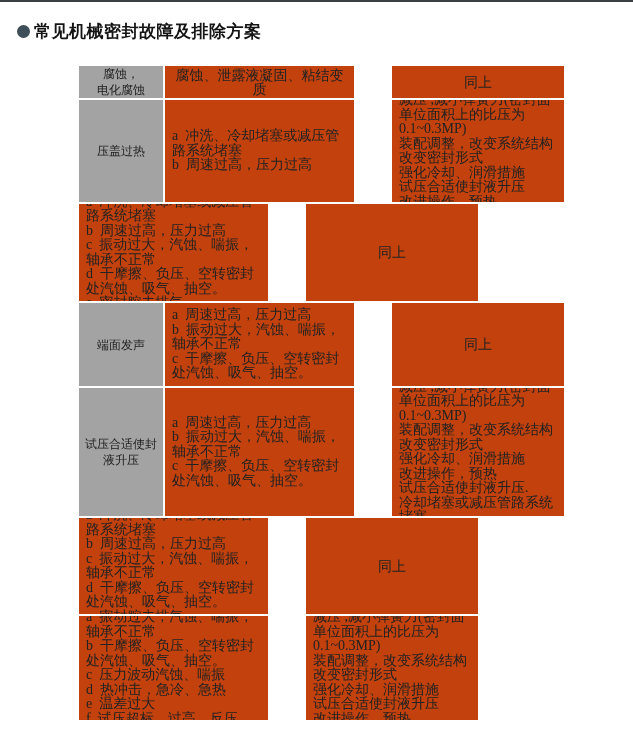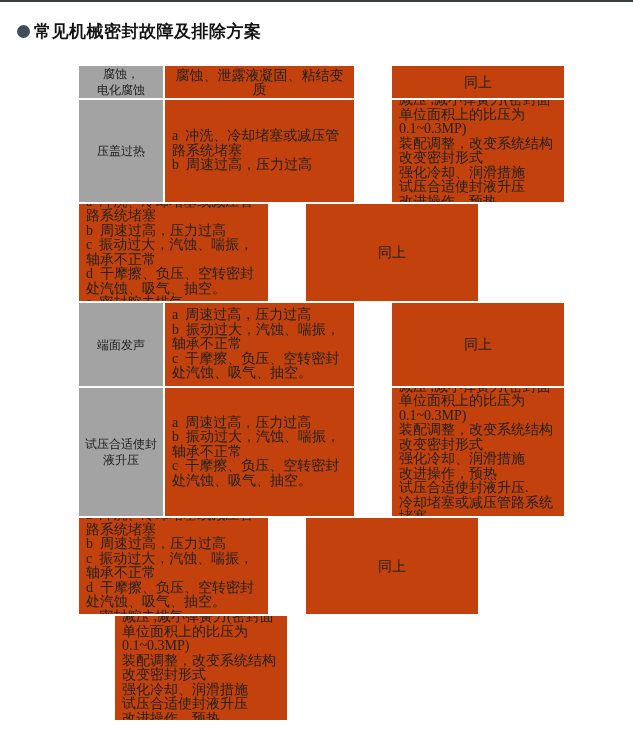--- a/index.html
+++ b/index.html
@@ -181,20 +181,28 @@
       <div class="line">c  振动过大，汽蚀、喘振，轴承不正常</div>
       <div class="line">d  干摩擦、负压、空转密封处汽蚀、吸气、抽空。</div>
       <div class="line">e  密封腔未排气</div>
     </div>
     <div class="cell c3 h6 center">
       <div class="line">同上</div>
     </div>
   </div>
 
   <div class="trow h7">
+    <div class="cell c2 h7 list">
+      <div class="line">a  振动过大，汽蚀、喘振，轴承不正常</div>
+      <div class="line">b  干摩擦、负压、空转密封处汽蚀、吸气、抽空。</div>
+      <div class="line">c  压力波动汽蚀、喘振</div>
+      <div class="line">d  热冲击，急冷、急热</div>
+      <div class="line">e  温差过大</div>
+      <div class="line">f  试压超标，过高，反压</div>
+    </div>
     <div class="cell c3 h7 list">
       <div class="line">减压 ,减小弹簧力(密封面单位面积上的比压为 0.1~0.3MP)</div>
       <div class="line">装配调整，改变系统结构</div>
       <div class="line">改变密封形式</div>
       <div class="line">强化冷却、润滑措施</div>
       <div class="line">试压合适使封液升压</div>
       <div class="line">改进操作，预热。</div>
     </div>
   </div>
 

